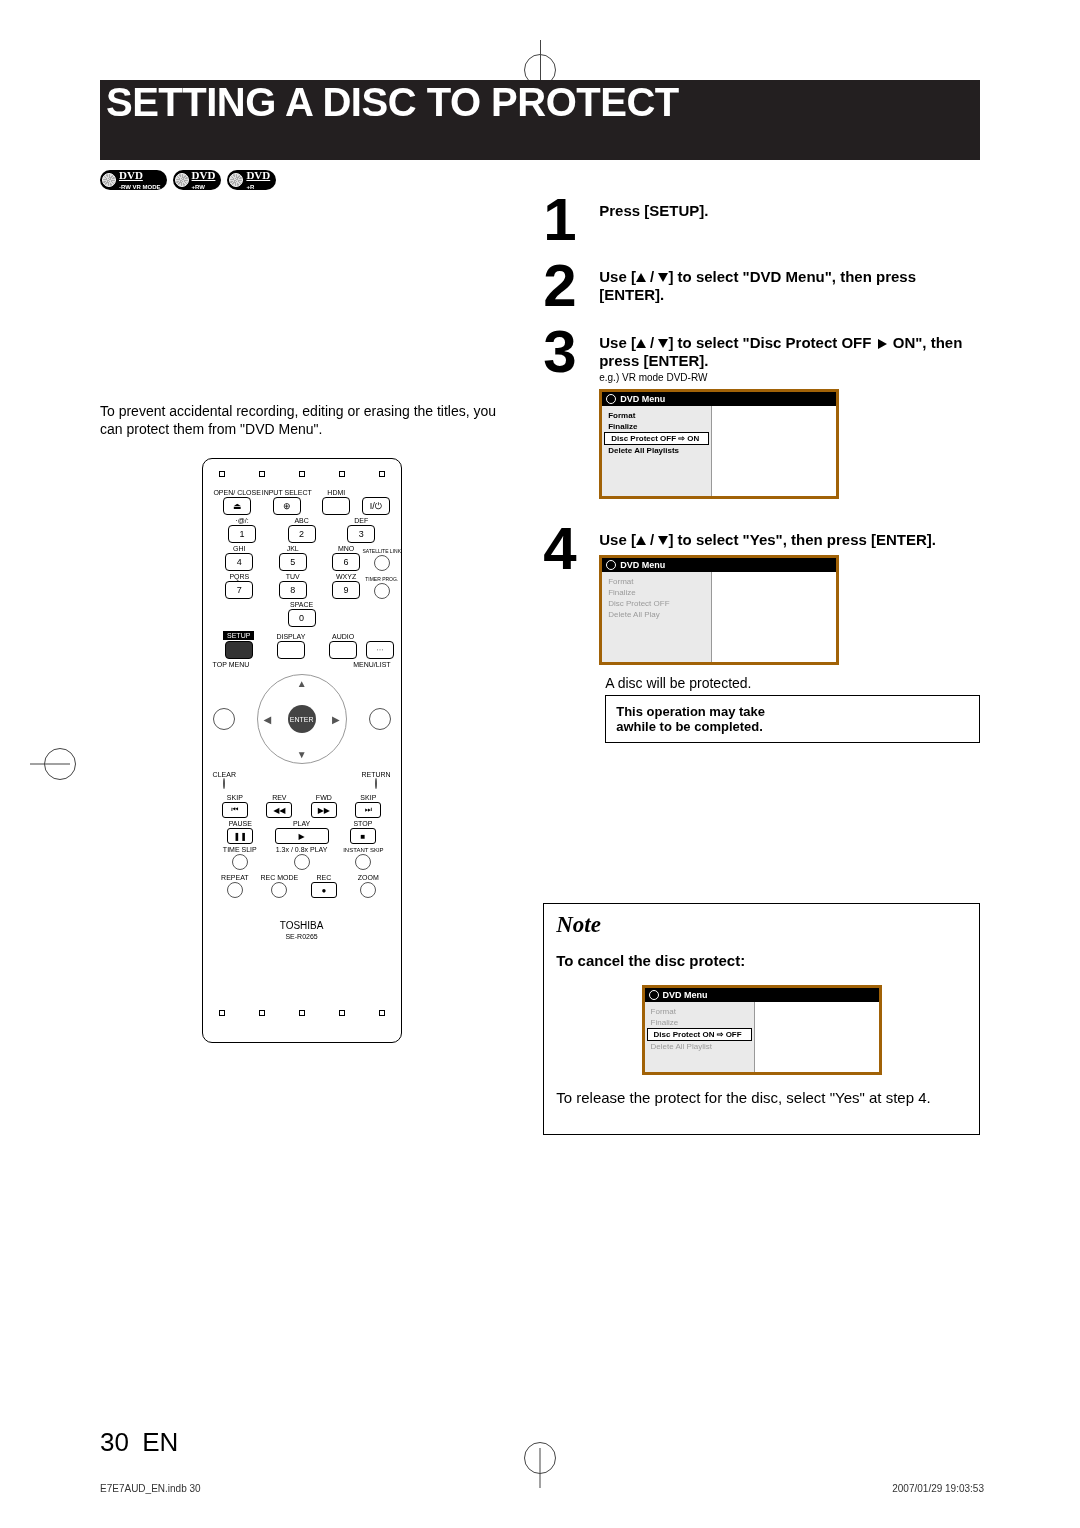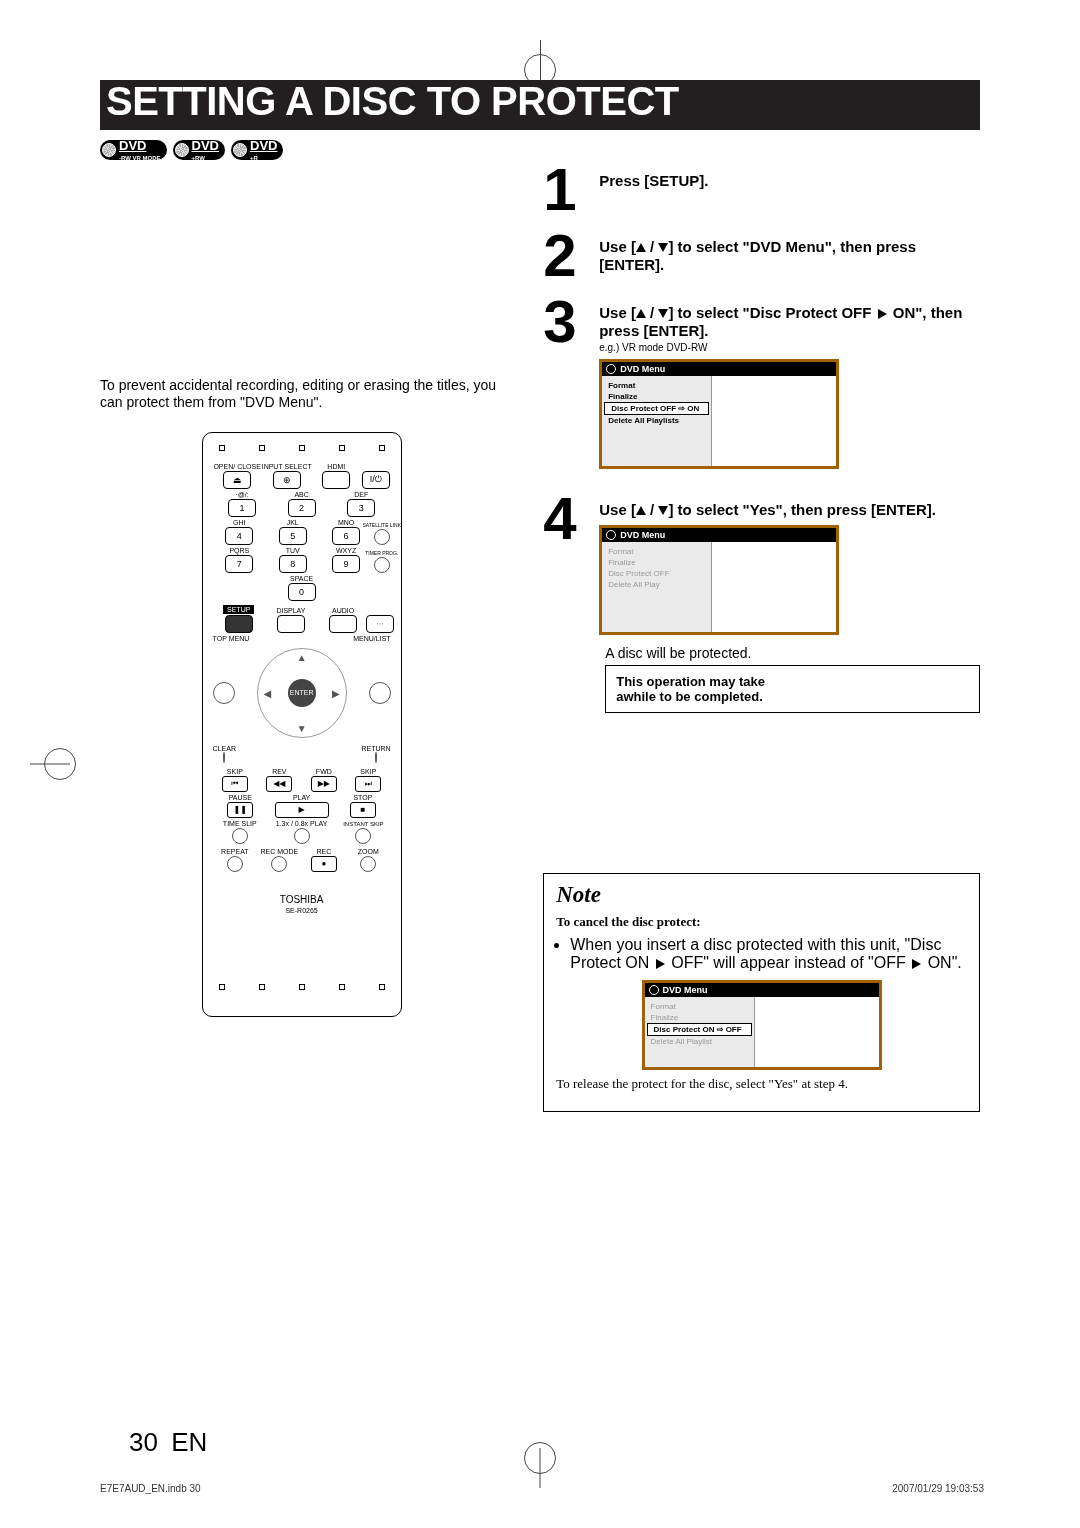--- a/index.html
+++ b/index.html
@@ -11,26 +11,26 @@
   .crop-top:before { left:50%; top:0; width:1px; height:40px; }
   .crop-top:after  { top:0; left:50%; width:50px; height:50px; border:1px solid #444; border-radius:50%; border-top:none; border-right:none; border-bottom:none; transform: translate(-50%,-50%) rotate(-45deg); display:none; }
   .crop-circle { position:absolute; left:50%; top:54px; width:32px; height:32px; border:1px solid #444; border-radius:50%; transform:translateX(-50%); }
   .crop-left { position:absolute; left:30px; top:50%; width:40px; height:1px; transform:translateY(-50%); }
   .crop-left hr { border:none; border-top:1px solid #444; margin:0; }
   .crop-left-circ { position:absolute; left:44px; top:50%; width:32px; height:32px; border:1px solid #444; border-radius:50%; transform:translateY(-50%); }
   .crop-bot { position:absolute; bottom:40px; left:50%; width:1px; height:40px; background:#444; transform:translateX(-50%); }
   .crop-bot-circ { position:absolute; bottom:54px; left:50%; width:32px; height:32px; border:1px solid #444; border-radius:50%; transform:translateX(-50%); }
 
   .inner { position:absolute; left:100px; right:100px; top:80px; bottom:120px; }
-  .header-bar { background:#231f20; color:#fff; height:50px; display:flex; align-items:flex-end; padding:0 6px 6px 6px; }
+  .header-bar { background:#231f20; color:#fff; height:80px; display:flex; align-items:flex-start; padding:0 6px 6px 6px; }
   .header-bar h1 { margin:0; font-family: "Arial Black", Arial, sans-serif; font-weight:900; font-size:40px; letter-spacing:-0.5px;}
   .disc-badges { display:flex; gap:6px; margin:10px 0 6px 0;}
   .badge { display:flex; align-items:center; background:#000; color:#fff; border-radius:10px; height:20px; padding:0 6px 0 2px; font-size:9px; font-weight:bold;}
   .badge .disc { width:14px; height:14px; border:1px solid #fff; border-radius:50%; margin-right:3px; position:relative; background:repeating-conic-gradient(#aaa 0 15deg,#ddd 15deg 30deg);}
-  .badge .dvd { font-size:13px; line-height:1; text-decoration: overline underline; font-family: Liberation Sans, sans-serif;}
+  .badge .dvd { font-size:11px; line-height:1; text-decoration: overline underline; font-family: Liberation Serif, serif;}
   .badge .sub { font-size:6px; line-height:1;}
   .intro { font-size:14px; width:58%; line-height:1.25; margin:6px 0 10px 0;}
   .cols { display:flex; gap:40px; }
   .left-col { width:48%; display:flex; justify-content:center; padding-top:110px;}
   .right-col { width:52%; }
 
   
   .remote { width:200px; border:1px solid #000; border-radius:10px; padding:12px 10px 16px 10px; position:relative; margin-top:10px; font-size:8px; text-align:center;}
   .remote .dot-row { display:flex; justify-content:space-between; padding:0 6px 10px 6px;}
   .remote .dot { width:6px; height:6px; border:1px solid #000;}
@@ -75,25 +75,25 @@
   .dvd-menu .popup .y { display:block; border:1px solid #000; background:#fff; width:40px; margin:4px auto 0; font-weight:bold; font-size:8px;}
   .dvd-menu .popup .n { display:block; width:40px; margin:1px auto 0; font-weight:bold; font-size:8px;}
 
   .note-caption { font-size:14px; margin:10px 0 4px 6px;}
   .note-box { border:1px solid #000; padding:8px 10px; font-size:13px; margin-left:6px;}
   .note-box b { font-weight:bold;}
 
   
   .bottom-note { border:1px solid #000; margin-top:160px; padding:8px 12px 12px 12px;}
   .bottom-note h3 { margin:0 0 4px 0; font-style:italic; font-family: Georgia, serif; font-weight:bold; font-size:23px;}
-  .bottom-note p { margin:6px 0; font-size:13px; line-height:1.25;font-family:Liberation Serif, serif; }
+  .bottom-note p { margin:14px 0; font-size:15px; line-height:1.25; }
   .bottom-note .dvd-menu { margin:8px auto 6px;}
   .bottom-note ul { margin:2px 0; padding-left:14px;}
 
-  .page-num { position:absolute; left:100px; bottom:70px; font-family:"Arial Black",Arial; font-size:26px;margin-left:29px;}
+  .page-num { position:absolute; left:100px; bottom:70px; font-family:"Arial Black",Arial; font-size:26px;}
   .page-num .en { font-size:26px; margin-left:6px;}
   .footer-left { position:absolute; left:100px; bottom:34px; font-size:10px; color:#333;}
   .footer-right { position:absolute; right:96px; bottom:34px; font-size:10px; color:#333;}
 </style>
 </head>
 <body>
 
 <div class="page">
 
   <div class="crop-top"></div>
@@ -410,25 +410,20 @@
             <div class="note-box">
               <b>This operation may take</b><br>
               <b>awhile to be completed.</b>
             </div>
           </div>
         </div>
 
         <div class="bottom-note">
           <h3>Note</h3>
           <p><b>To cancel the disc protect:</b></p>
-          <ul>
-            <li>
-              <span>When you insert a disc protected with this unit, "Disc Protect ON </span><span class="arr-rt"></span><span> OFF" will appear instead of "OFF </span><span class="arr-rt"></span><span> ON".</span>
-            </li>
-          </ul>
           <div class="dvd-menu">
             <div class="titlebar">
                 <span class="mini-disc"></span>
                 <span>DVD Menu</span>
               </div>
             <div class="split" style="min-height:70px;">
               <div class="nav">
                 <div class="item gray">Format</div>
                 <div class="item gray">Finalize</div>
                 <div class="item hi">Disc Protect ON ⇨ OFF</div>

